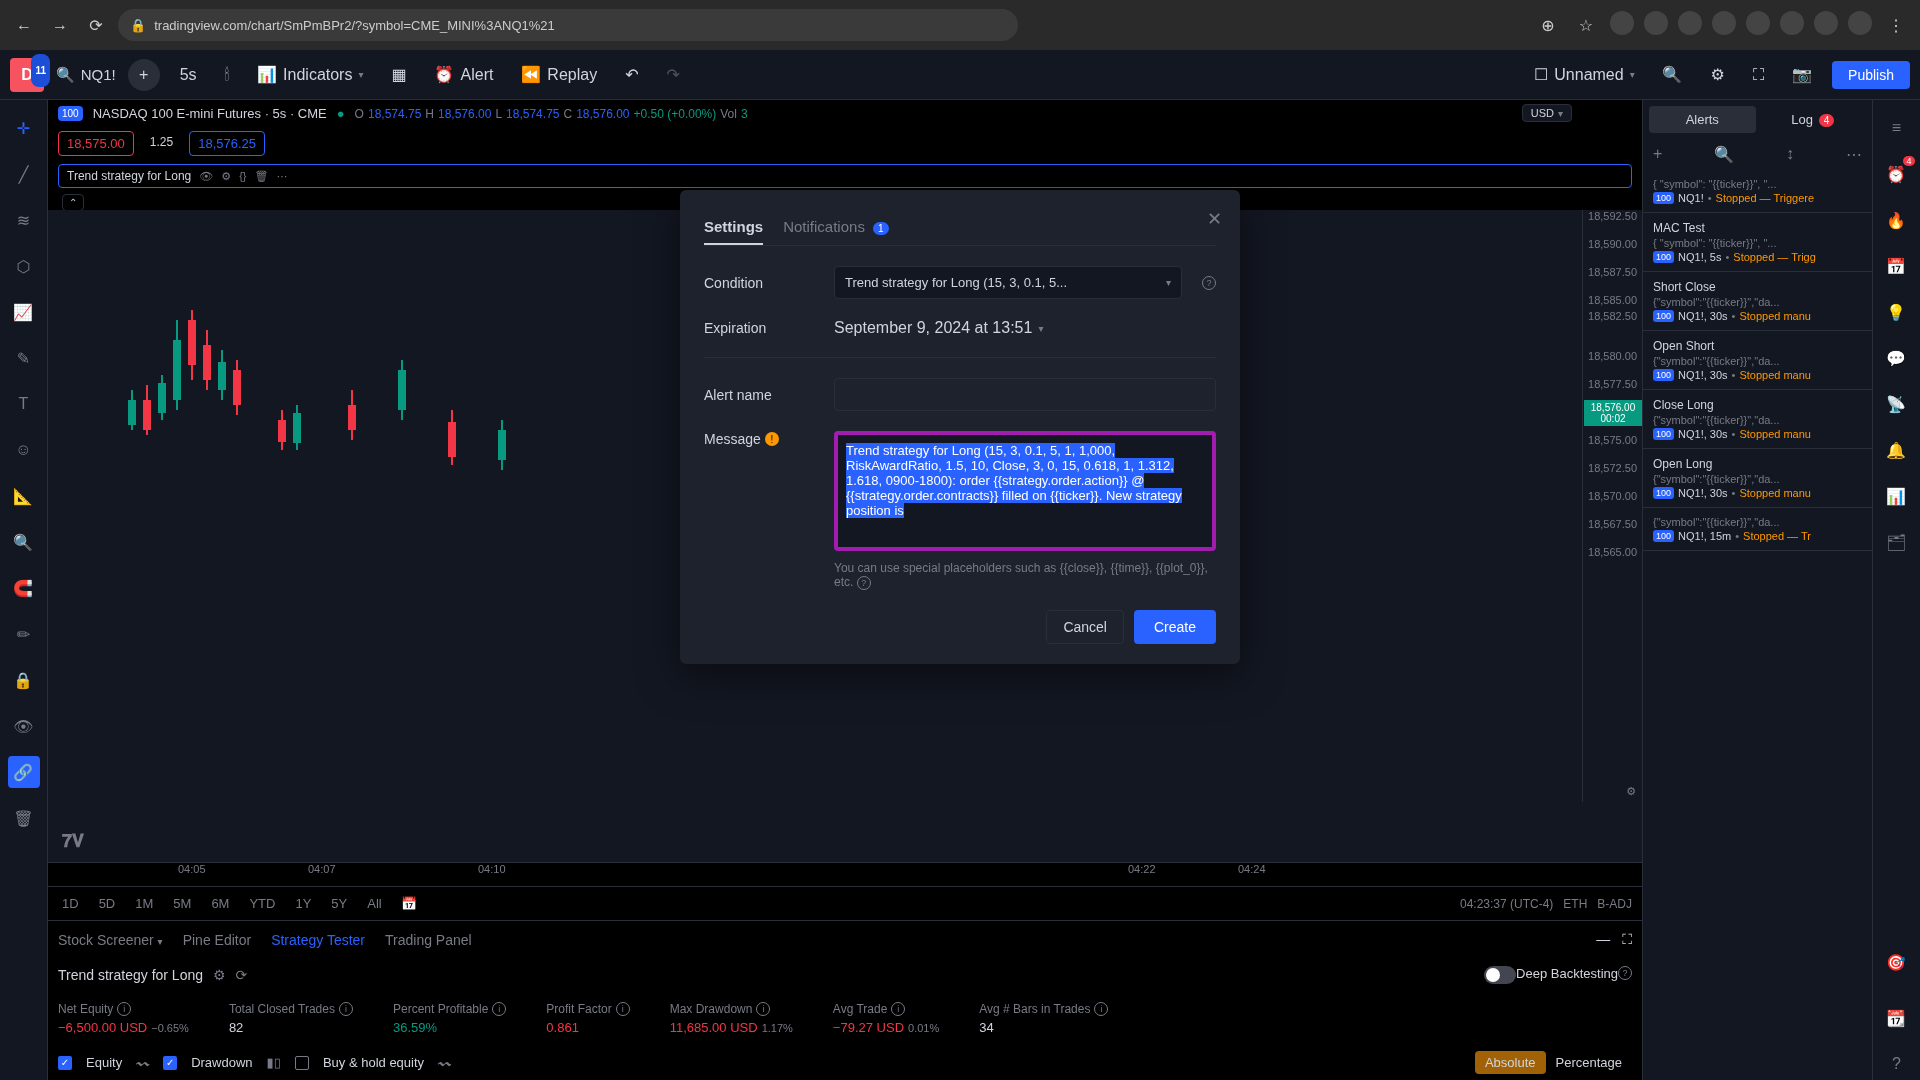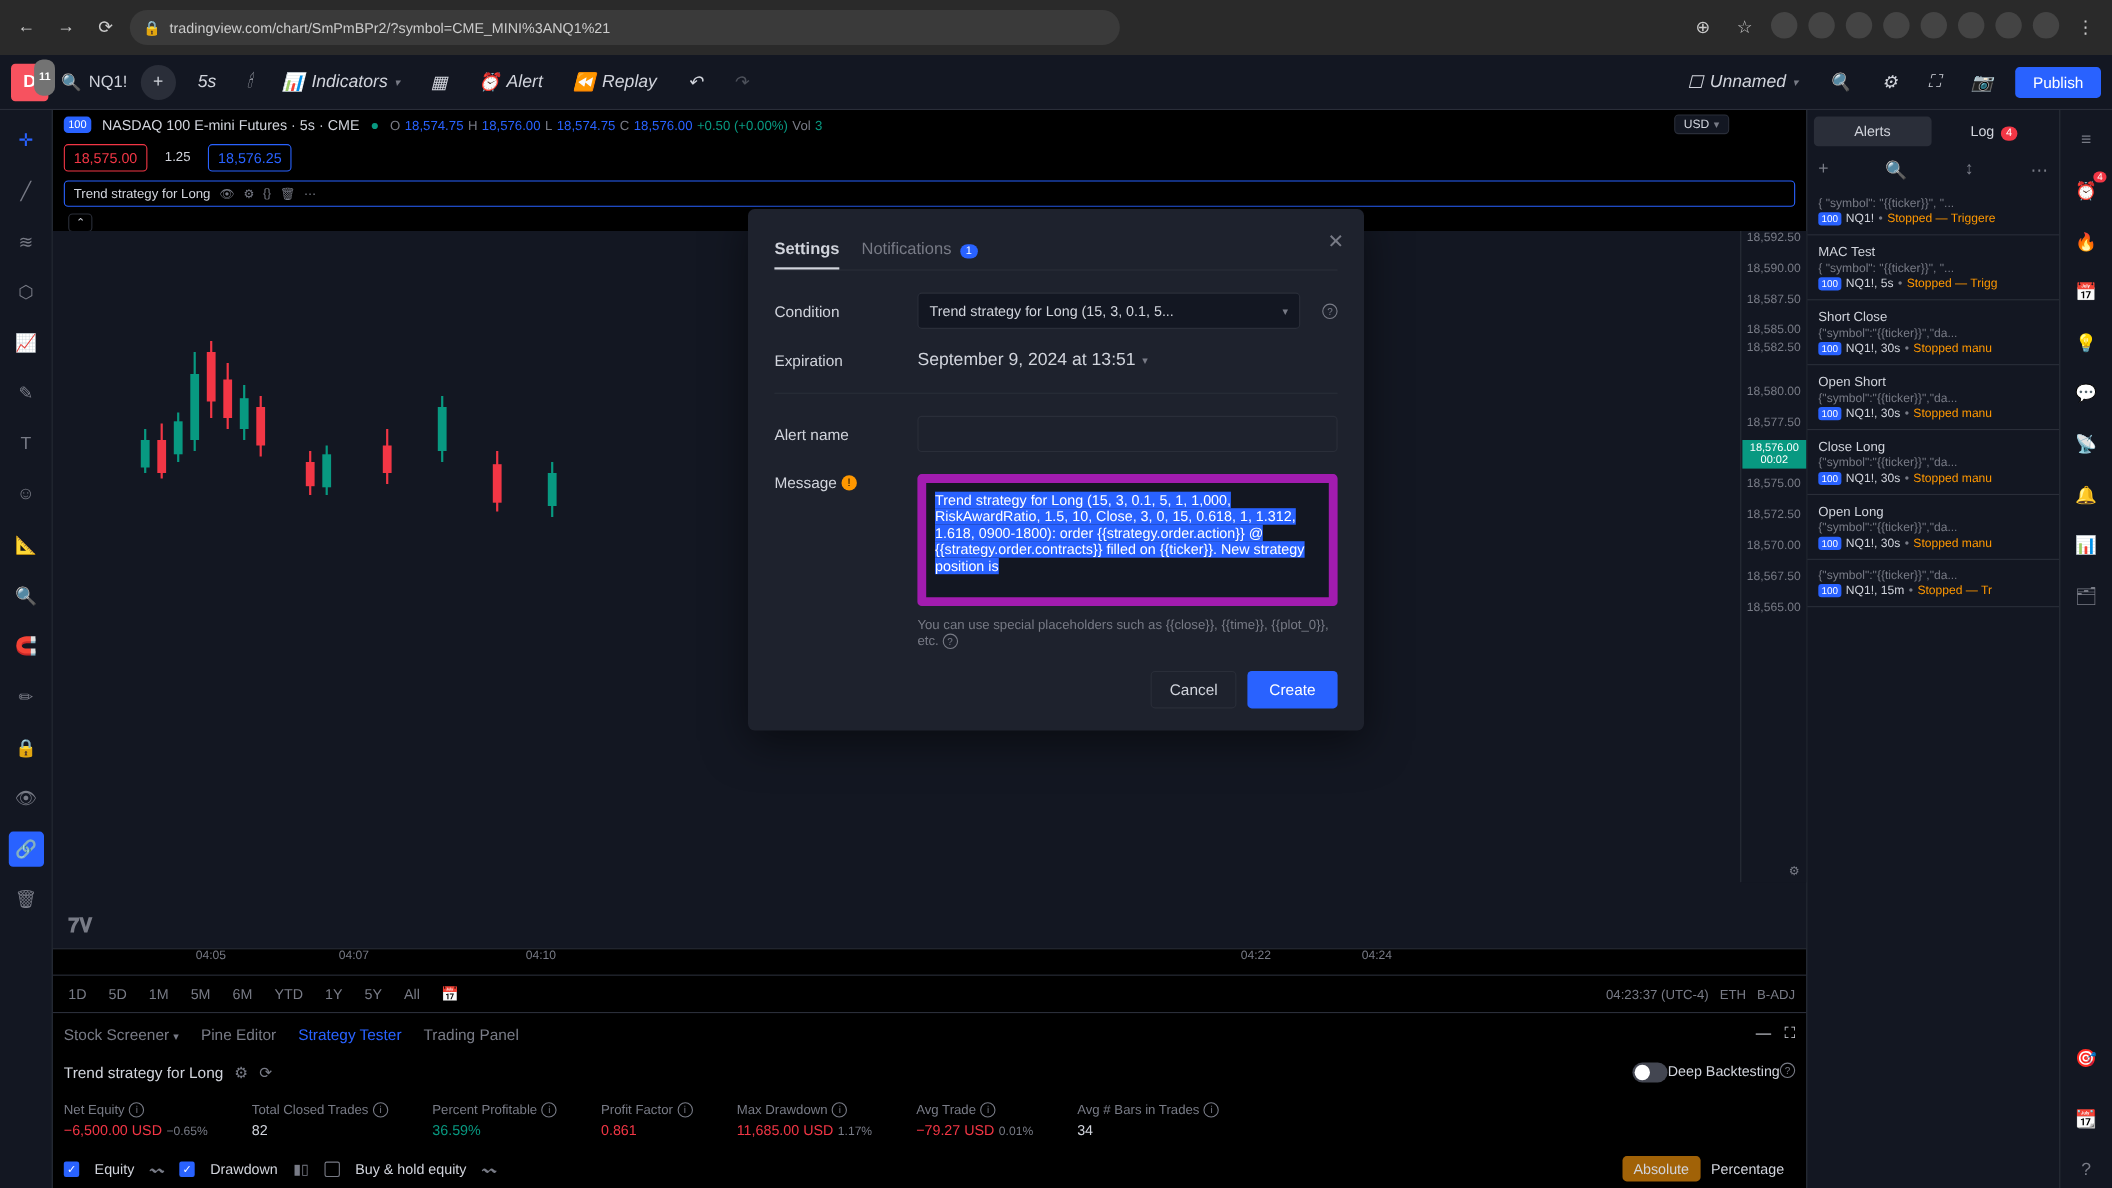--- a/index.html
+++ b/index.html
@@ -8,24 +8,24 @@
 
 .browser-chrome { height: 50px; background: #2a2a2a; display: flex; align-items: center; padding: 0 10px; gap: 8px; }
 .nav-btn { width: 28px; height: 28px; display: flex; align-items: center; justify-content: center; color: #ccc; border-radius: 50%; }
 .url-bar { flex: 1; background: #3a3a3a; border-radius: 16px; height: 32px; display: flex; align-items: center; padding: 0 12px; color: #ccc; font-size: 13px; max-width: 900px; }
 .ext-icons { display: flex; gap: 10px; margin-left: auto; }
 .ext-icon { width: 24px; height: 24px; border-radius: 50%; background: #444; }
 
 
 .app-bar { height: 50px; background: #131722; display: flex; align-items: center; padding: 0 10px; gap: 12px; border-bottom: 1px solid #2a2e39; }
 .avatar-btn { width: 34px; height: 34px; background: #f7525f; border-radius: 4px; color: #fff; font-weight: bold; display: flex; align-items: center; justify-content: center; position: relative; }
-.avatar-badge { position: absolute; top: -4px; right: -6px; background: #737373; color: #fff; font-size: 10px; border-radius: 8px; padding: 11px 4px; margin-left: 48px; }
+.avatar-badge { position: absolute; top: -4px; right: -6px; background: #1d4ed8; color: #fff; font-size: 10px; border-radius: 8px; padding: 11px 4px; margin-left: 48px; }
 .search-btn { display: flex; align-items: center; gap: 6px; color: #d1d4dc; font-size: 15px; }
 .circle-btn { width: 32px; height: 32px; border-radius: 50%; background: #2a2e39; display: flex; align-items: center; justify-content: center; }
-.tb-btn { display: flex; align-items: center; gap: 6px; color: #d1d4dc; padding: 4px 8px; font-style: italic; }
+.tb-btn { display: flex; align-items: center; gap: 6px; color: #d1d4dc; padding: 4px 8px; }
 .publish-btn { background: #2962ff; color: #fff; padding: 6px 16px; border-radius: 4px; font-size: 14px; margin-left: auto; }
 
 
 .main-layout { display: flex; height: calc(100% - 100px); }
 .left-toolbar { width: 48px; background: #131722; border-right: 1px solid #2a2e39; display: flex; flex-direction: column; align-items: center; gap: 14px; padding-top: 12px; }
 .tool-btn { width: 32px; height: 32px; display: flex; align-items: center; justify-content: center; color: #787b86; }
 .tool-btn.active { color: #2962ff; }
 
 .chart-area { flex: 1; display: flex; flex-direction: column; position: relative; }
 .symbol-header { padding: 6px 10px; display: flex; align-items: center; gap: 10px; font-size: 13px; }
@@ -113,21 +113,21 @@
 .modal-title { font-size: 20px; color: #d1d4dc; margin-bottom: 16px; }
 .modal-close { position: absolute; top: 18px; right: 18px; color: #787b86; font-size: 18px; }
 .modal-tabs { display: flex; gap: 20px; border-bottom: 1px solid #2a2e39; margin-bottom: 20px; }
 .modal-tab { padding: 8px 0; font-size: 15px; color: #787b86; }
 .modal-tab.active { color: #d1d4dc; font-weight: 600; border-bottom: 2px solid #d1d4dc; }
 .notif-badge { background: #2962ff; color: #fff; font-size: 10px; border-radius: 8px; padding: 1px 5px; margin-left: 4px; }
 .form-row { display: flex; align-items: center; margin-bottom: 20px; gap: 20px; }
 .form-label { width: 110px; font-size: 14px; color: #d1d4dc; display: flex; align-items: center; gap: 4px; }
 .form-control { flex: 1; background: #131722; border: 1px solid #2a2e39; border-radius: 4px; padding: 8px 10px; color: #d1d4dc; font-size: 13px; display: flex; align-items: center; justify-content: space-between; }
 .form-input { flex: 1; background: transparent; border: 1px solid #2a2e39; border-radius: 4px; padding: 8px 10px; color: #d1d4dc; font-size: 13px; }
-.msg-textarea { flex: 1; background: #131722; border: 8px solid #a21caf; border-radius: 4px; padding: 8px; color: #d1d4dc; font-size: 13px; height: 120px; resize: none; }
+.msg-textarea { flex: 1; background: #131722; border: 4px solid #a21caf; border-radius: 4px; padding: 8px; color: #d1d4dc; font-size: 13px; height: 120px; resize: none; }
 .msg-textarea .sel { background: #2962ff; color: #fff; }
 .msg-hint { font-size: 12px; color: #787b86; margin-left: 130px; margin-top: -10px; margin-bottom: 20px; }
 .modal-actions { display: flex; justify-content: flex-end; gap: 10px; }
 .btn-cancel { border: 1px solid #2a2e39; background: transparent; color: #d1d4dc; padding: 8px 16px; border-radius: 4px; font-size: 14px; }
 .btn-create { background: #2962ff; color: #fff; padding: 8px 20px; border-radius: 4px; font-size: 14px; border: none; }
 
 .warn-icon { width: 14px; height: 14px; background: #ff9800; border-radius: 50%; display: inline-flex; align-items: center; justify-content: center; color: #000; font-size: 10px; }
 .help-icon { width: 14px; height: 14px; border: 1px solid #787b86; border-radius: 50%; display: inline-flex; align-items: center; justify-content: center; color: #787b86; font-size: 9px; }
 .chev { font-size: 10px; color: #787b86; }
 

